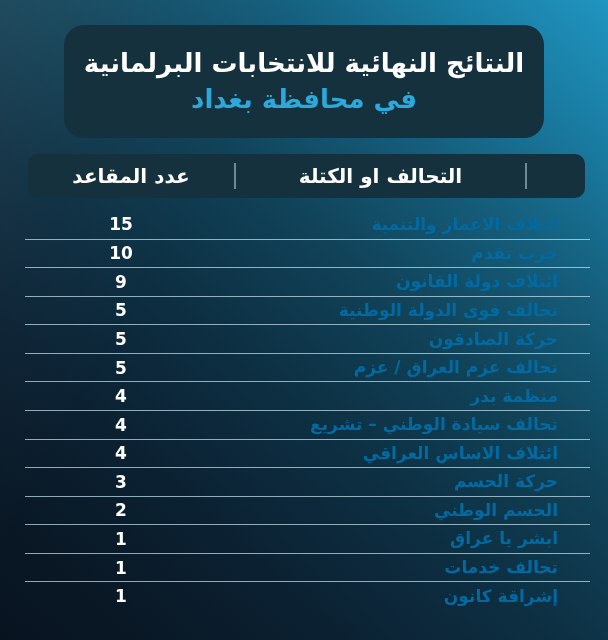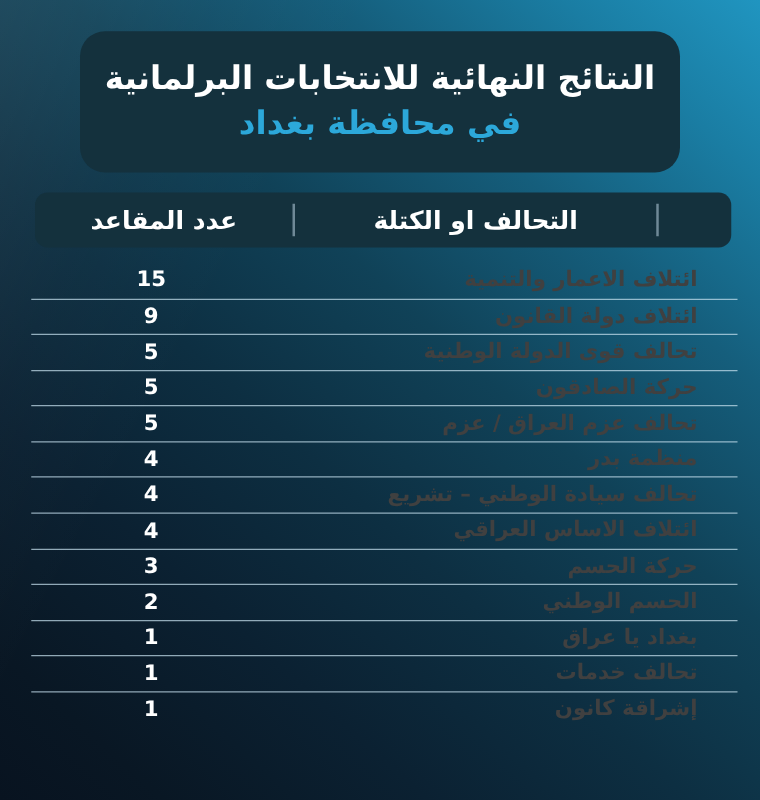--- a/index.html
+++ b/index.html
@@ -98,21 +98,21 @@
     width: 192px;
     text-align: center;
     color: #ffffff;
     font-size: 17px;
     font-weight: bold;
   }
   .row .name {
     flex: 1;
     text-align: right;
     padding-right: 32px;
-    color: #404040;
+    color: #0369a1;
     font-size: 17px;
     font-weight: bold;
     white-space: nowrap;
     line-height: 1;
   }
 </style>
 </head>
 <body style="--panel: #14313d; --accent: #2ca8da;">
 
 <div class="page">
@@ -129,20 +129,24 @@
     <div class="vdiv"></div>
     <div class="col blank-col"></div>
   </div>
 
   <div class="rows" id="rows">
   <div class="row">
     <div class="seats">15</div>
     <div class="name" dir="rtl">ائتلاف الاعمار والتنمية</div>
   </div>
 
+  <div class="row">
+    <div class="seats">10</div>
+    <div class="name" dir="rtl">حزب تقدم</div>
+  </div>
 
   <div class="row">
     <div class="seats">9</div>
     <div class="name" dir="rtl">ائتلاف دولة القانون</div>
   </div>
 
   <div class="row">
     <div class="seats">5</div>
     <div class="name" dir="rtl">تحالف قوى الدولة الوطنية</div>
   </div>
@@ -177,21 +181,21 @@
     <div class="name" dir="rtl">حركة الحسم</div>
   </div>
 
   <div class="row">
     <div class="seats">2</div>
     <div class="name" dir="rtl">الحسم الوطني</div>
   </div>
 
   <div class="row">
     <div class="seats">1</div>
-    <div class="name" dir="rtl">بغداد يا عراق</div>
+    <div class="name" dir="rtl">ابشر يا عراق</div>
   </div>
 
   <div class="row">
     <div class="seats">1</div>
     <div class="name" dir="rtl">تحالف خدمات</div>
   </div>
 
   <div class="row">
     <div class="seats">1</div>
     <div class="name" dir="rtl">إشراقة كانون</div>

